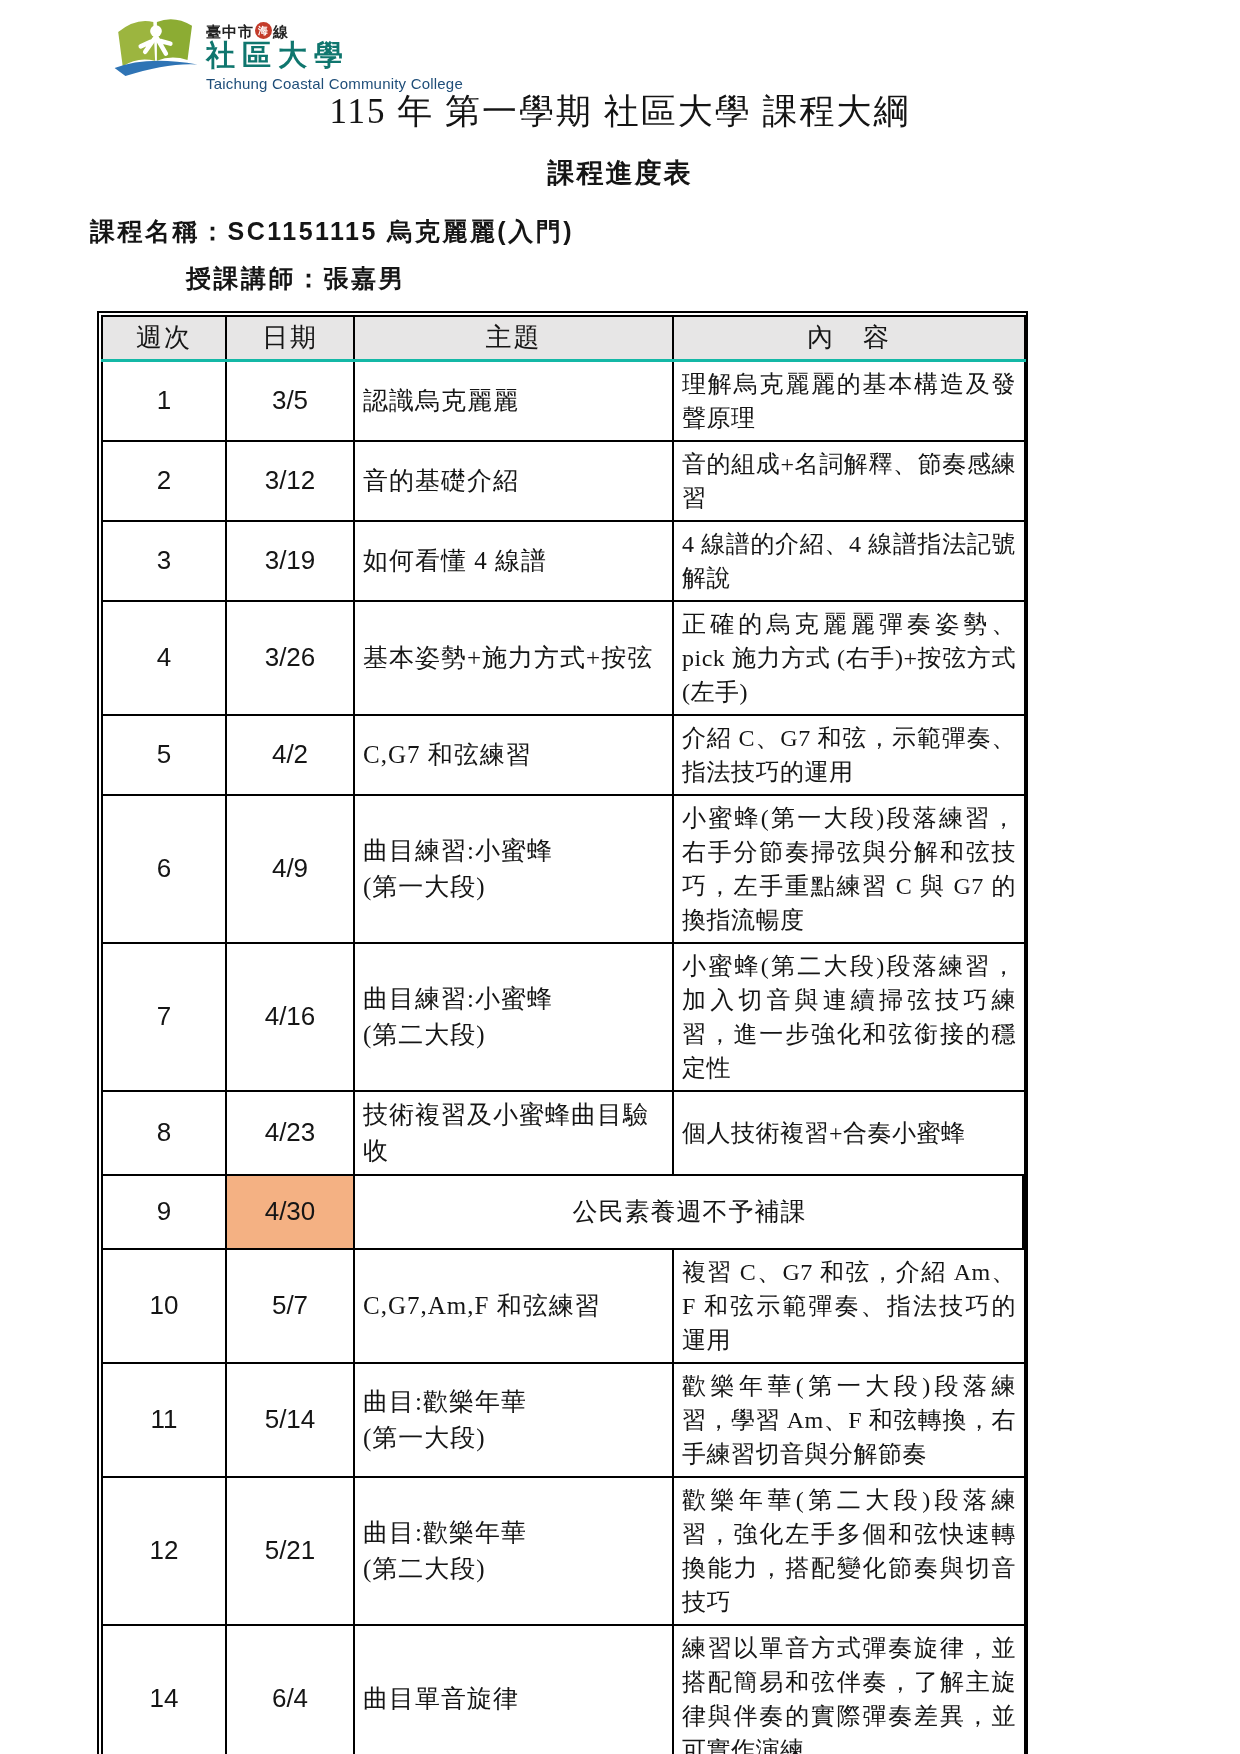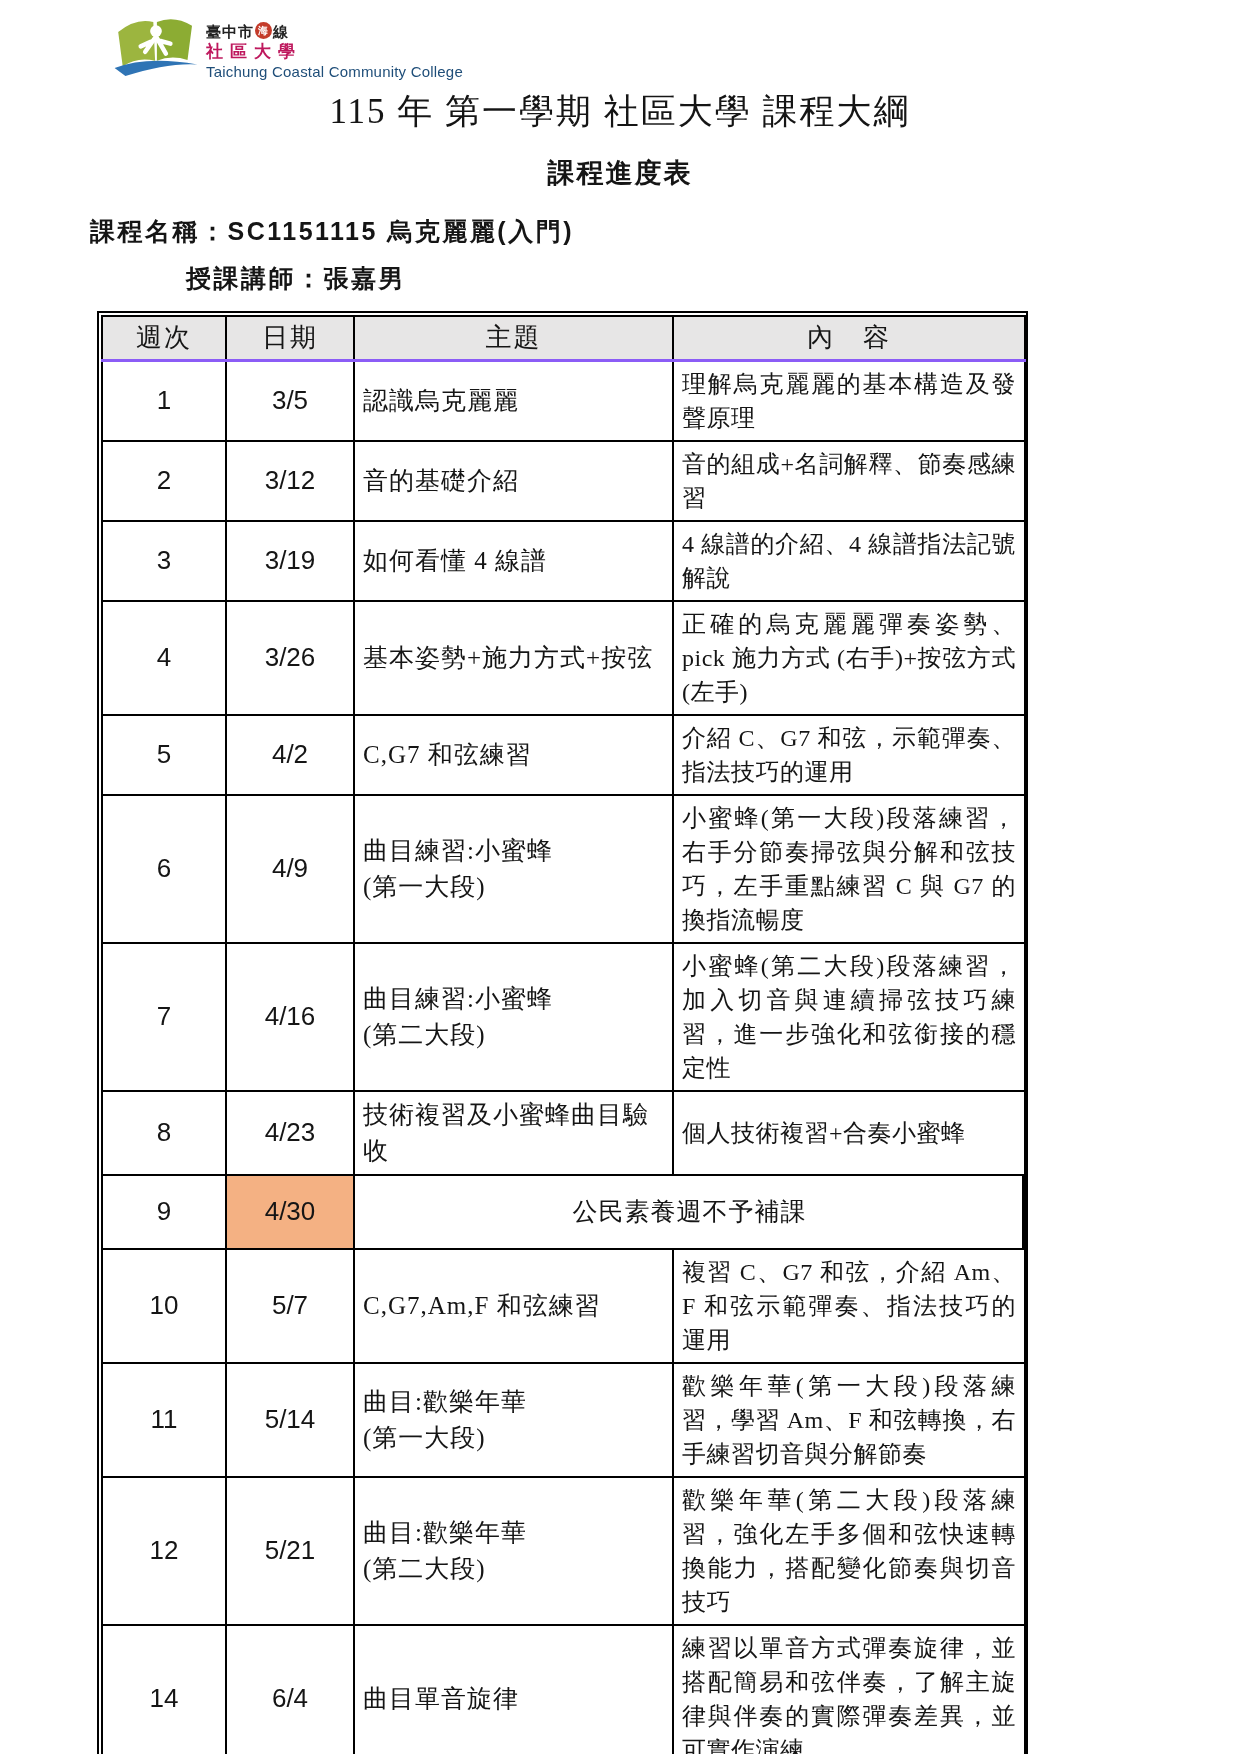--- a/index.html
+++ b/index.html
@@ -7,38 +7,38 @@
     width:1240px;height:1754px;position:relative;background:#ffffff;color:#151515;
     font-family:"Liberation Sans",sans-serif;overflow:hidden;
   }
   
   .logo{position:absolute;left:108px;top:14px;display:flex;align-items:flex-start;}
   .logo-mark{width:96px;height:72px;flex:0 0 auto;}
   .logo-text{margin-left:2px;padding-top:8px;line-height:1;}
   .logo-line1{font-size:15px;font-weight:bold;letter-spacing:1px;display:flex;align-items:flex-end;color:#222;}
   .seal{display:inline-flex;align-items:center;justify-content:center;width:17px;height:17px;border-radius:50%;
         background:#c43b2a;color:#fff;font-size:10px;margin:0 1px;}
-  .logo-line2{font-size:17px;letter-spacing:7px;margin-top:4px;color:#be185d;
-              font-family:Liberation Sans, sans-serif;font-weight:bold;}
+  .logo-line2{font-size:29px;letter-spacing:7px;margin-top:4px;color:#0f766e;
+              font-family:Liberation Mono, monospace;font-weight:bold;}
   .logo-line3{font-size:15px;margin-top:4px;color:#1f4e79;letter-spacing:.2px;}
   
   .page-title{margin:88px 0 0 0;text-align:center;font-family:"Liberation Serif",serif;
               font-size:35px;letter-spacing:2px;font-weight:normal;}
   .page-subtitle{margin-top:20px;text-align:center;font-size:27px;font-weight:bold;letter-spacing:2px;}
   .info-line{margin:24px 0 0 90px;font-size:25px;font-weight:bold;letter-spacing:2.5px;}
   .info-line.second{margin-top:14px;display:flex;}
   .instructor-pair{margin-left:96px;}
   
   .table-wrap{margin:16px 0 0 97px;width:931px;border:2px solid #000;padding:2px;box-sizing:border-box;}
   table{border-collapse:collapse;width:100%;table-layout:fixed;}
   col.c-week{width:124px;} col.c-date{width:128px;} col.c-topic{width:319px;} col.c-content{width:352px;}
   th,td{border:2px solid #000;box-sizing:border-box;}
   thead th{
     background:var(--header-bg,#E7E6E6);font-family:"Liberation Serif",serif;font-weight:normal;
-    font-size:26px;height:44px;border-bottom:3px solid #8b5cf6;letter-spacing:2px;
+    font-size:26px;height:44px;border-bottom:3px solid #14b8a6;letter-spacing:2px;
   }
   tbody td{height:74px;vertical-align:middle;}
   td.week,td.date{text-align:center;font-size:26px;font-family:"Liberation Sans",sans-serif;}
   td.date.highlight{background:var(--highlight,#F4B183);}
   td.topic{font-family:Liberation Serif, serif;font-size:25px;line-height:36px;padding:5px 8px;
            white-space:pre-line;letter-spacing:1px;}
   td.content{font-family:"Liberation Serif",serif;font-size:24px;line-height:34px;padding:5px 8px;
              text-align:justify;letter-spacing:.5px;}
   td.merged{text-align:center;font-size:25px;height:58px;letter-spacing:1px;
             box-shadow:inset -7px 0 0 -5px #000;}

